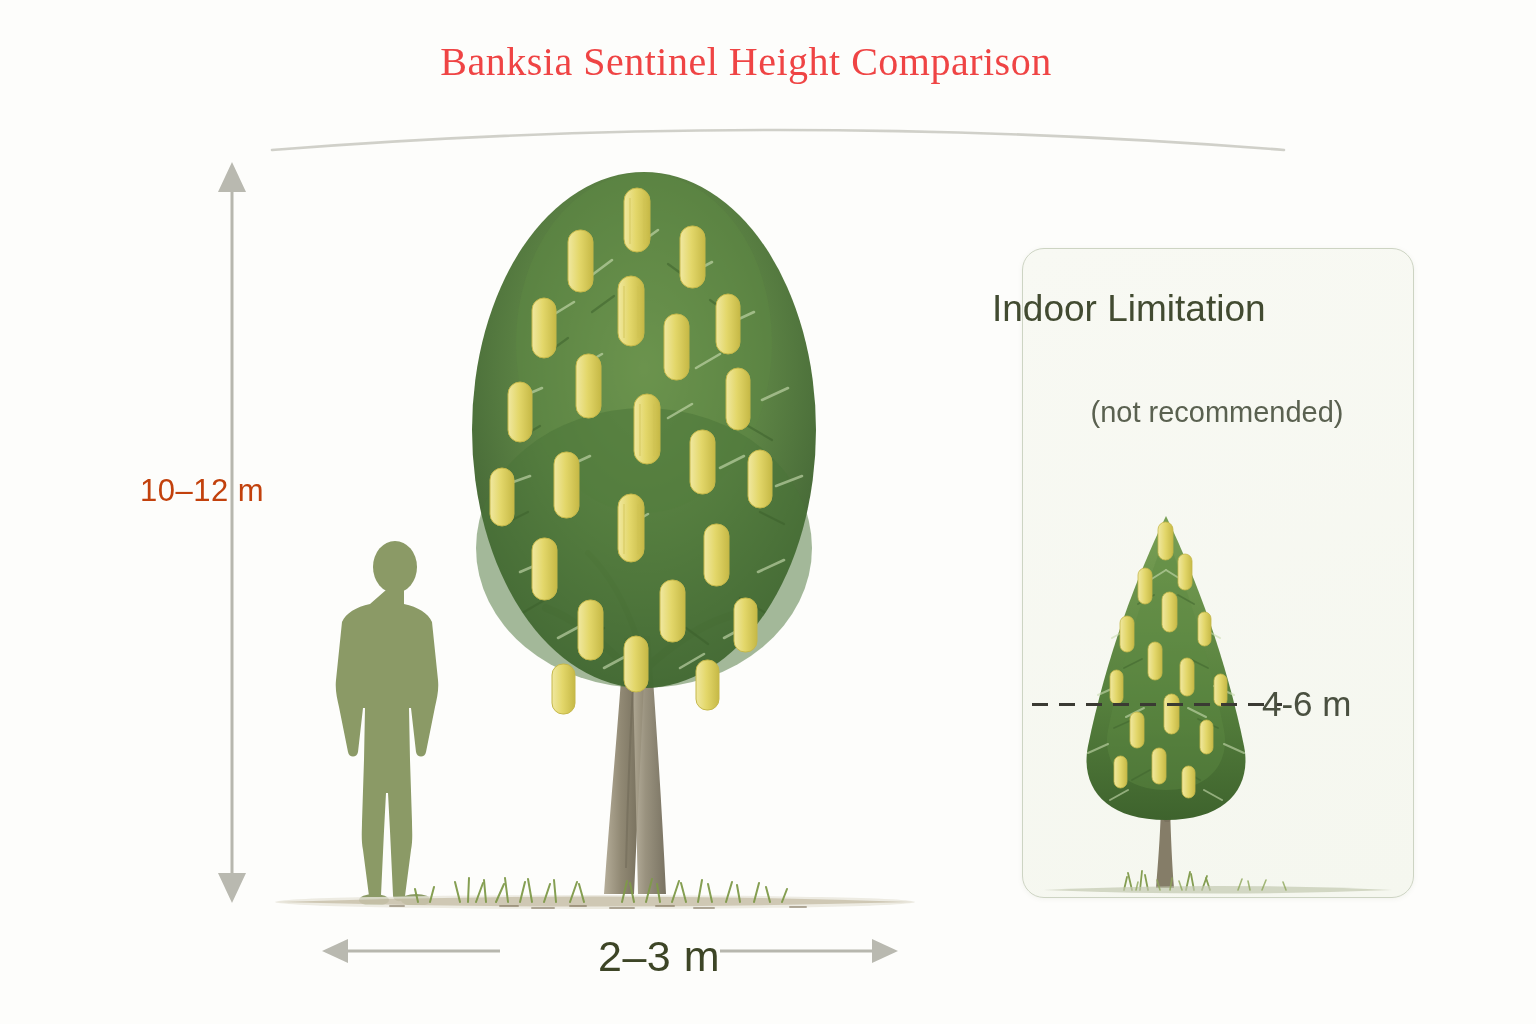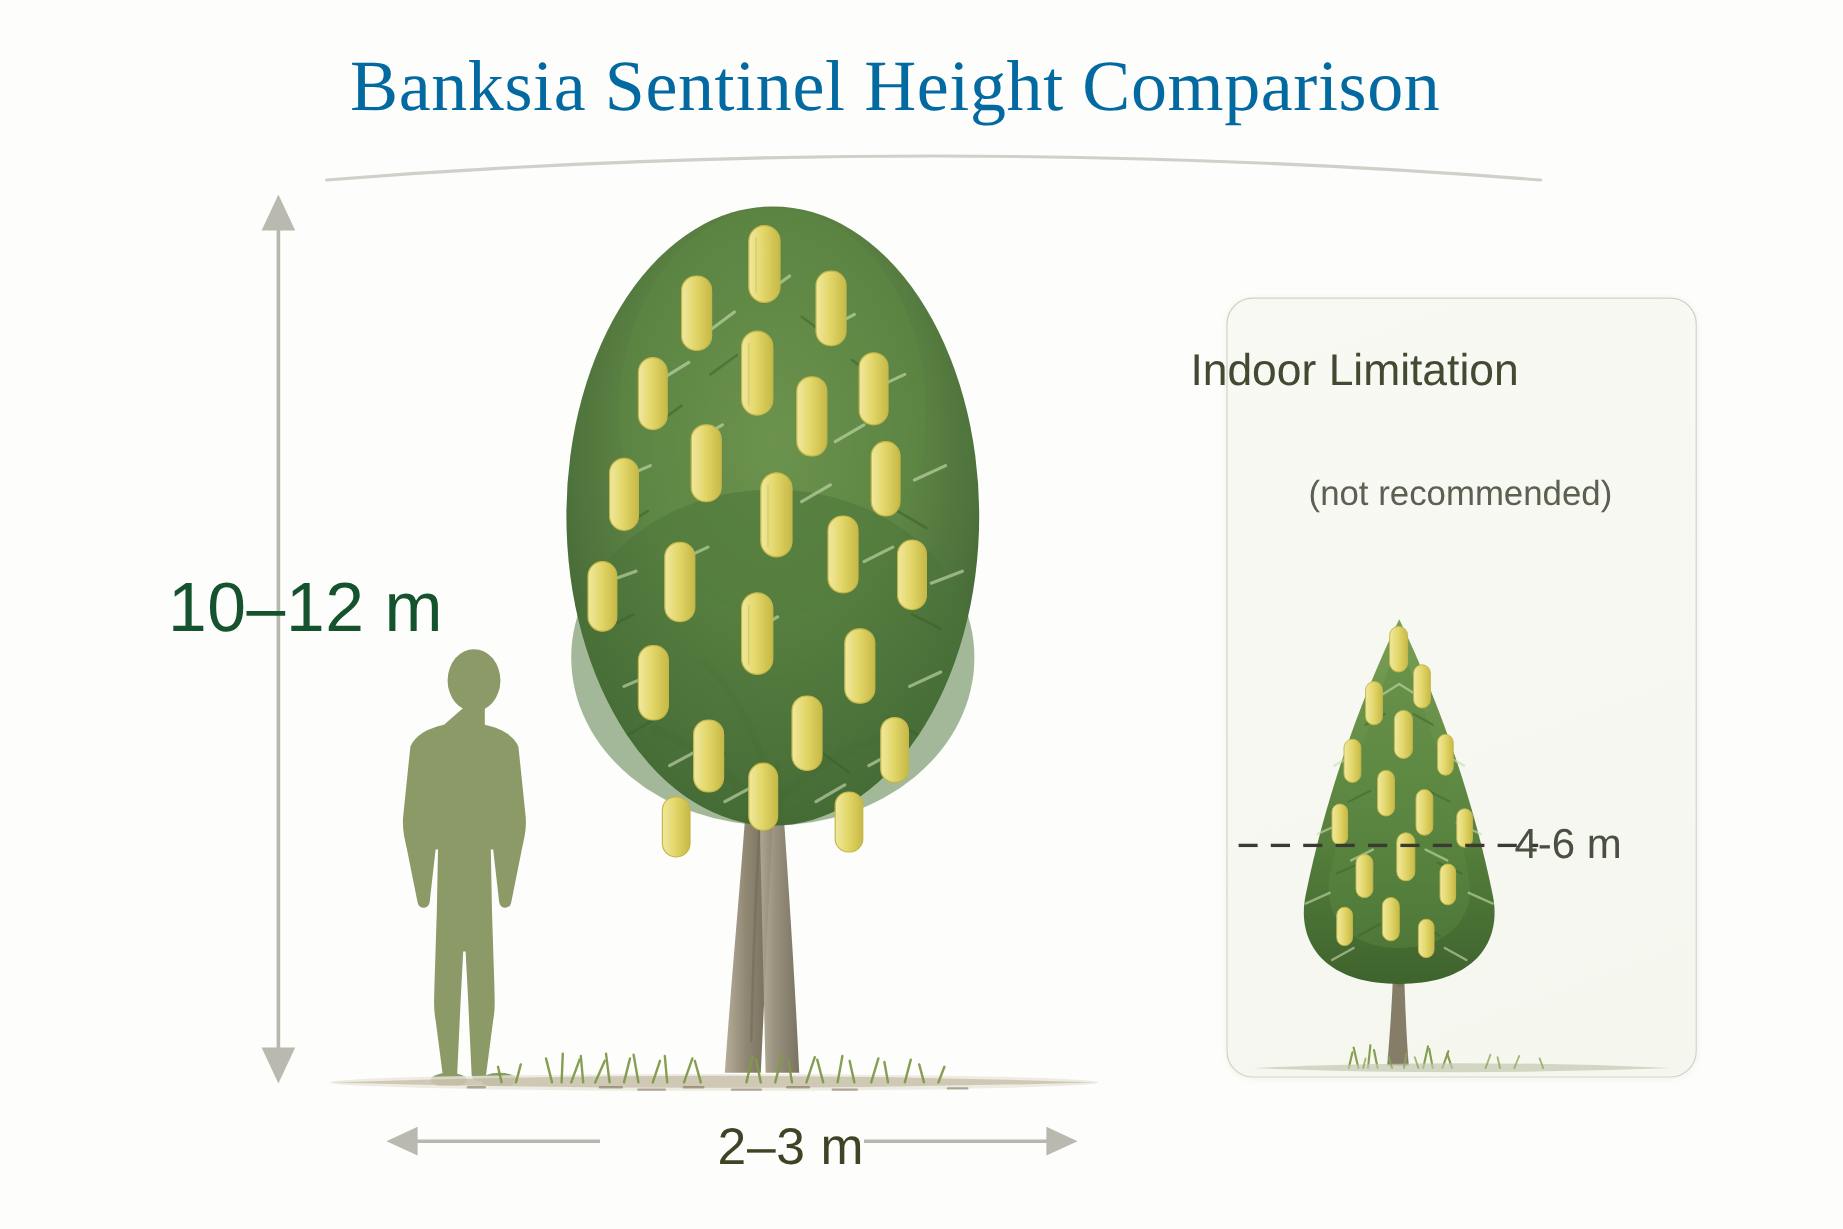--- a/index.html
+++ b/index.html
@@ -10,31 +10,31 @@
     font-family:"Liberation Sans", sans-serif;
     position:relative;
   }
   #stage{position:absolute;inset:0;width:1536px;height:1024px;}
   .abs{position:absolute;}
 
   
   #title{
     left:0;top:38px;width:1492px;text-align:center;
     font-family:"Liberation Serif", serif;
-    font-size:60px;letter-spacing:0.5px;
-    color:#0369a1;
+    font-size:40px;letter-spacing:0.5px;
+    color:#ef4444;
     white-space:nowrap;
   }
   #title-arc{left:268px;top:108px;width:1020px;height:46px;}
 
   
   #height-measure{left:206px;top:160px;width:52px;height:745px;}
   #height-label{
     left:140px;top:473px;width:200px;text-align:left;
-    font-size:58px;color:#14532d;letter-spacing:0.5px;
+    font-size:31px;color:#c2410c;letter-spacing:0.5px;
     white-space:nowrap;
   }
 
   
   #width-measure{left:320px;top:930px;width:580px;height:42px;}
   #width-label{
     left:500px;top:932px;width:220px;text-align:right;
     font-size:43px;color:#3d4526;letter-spacing:0.5px;
     white-space:nowrap;
   }

